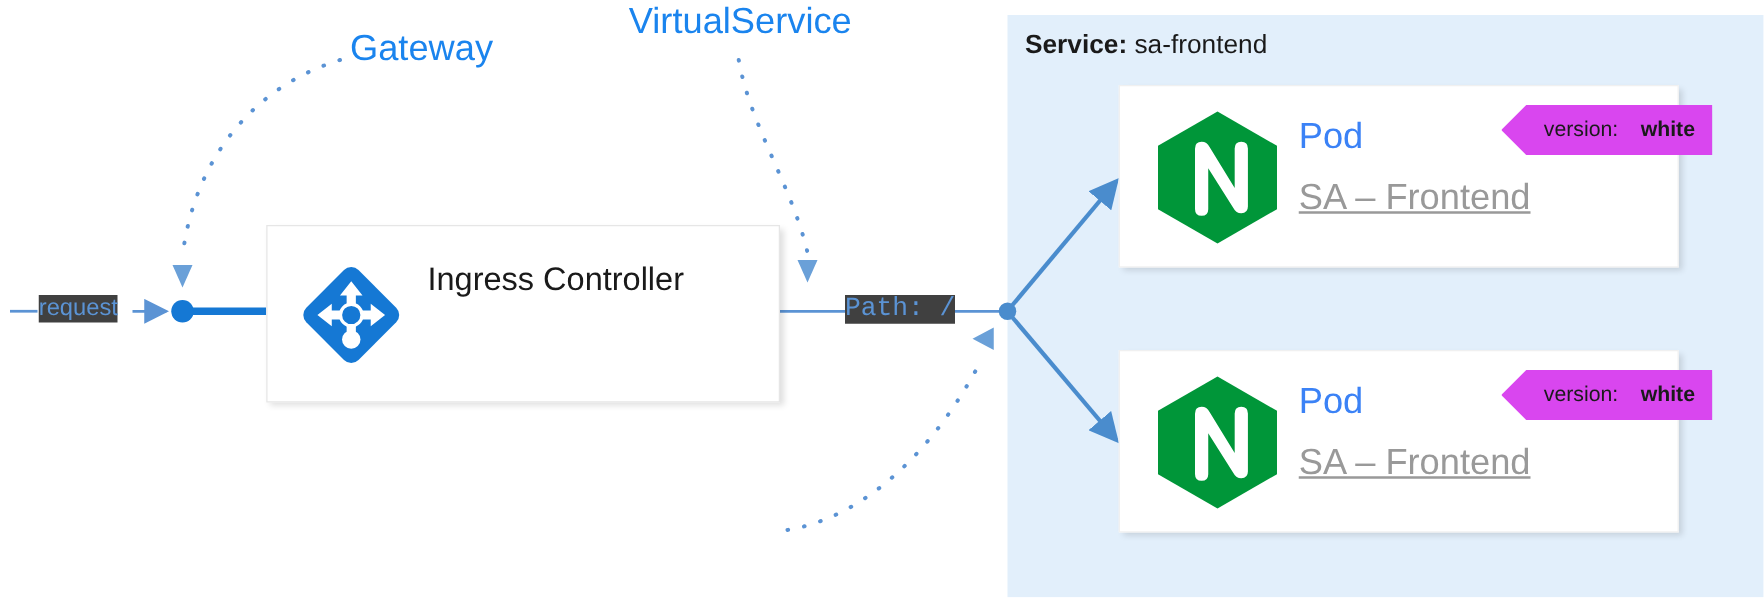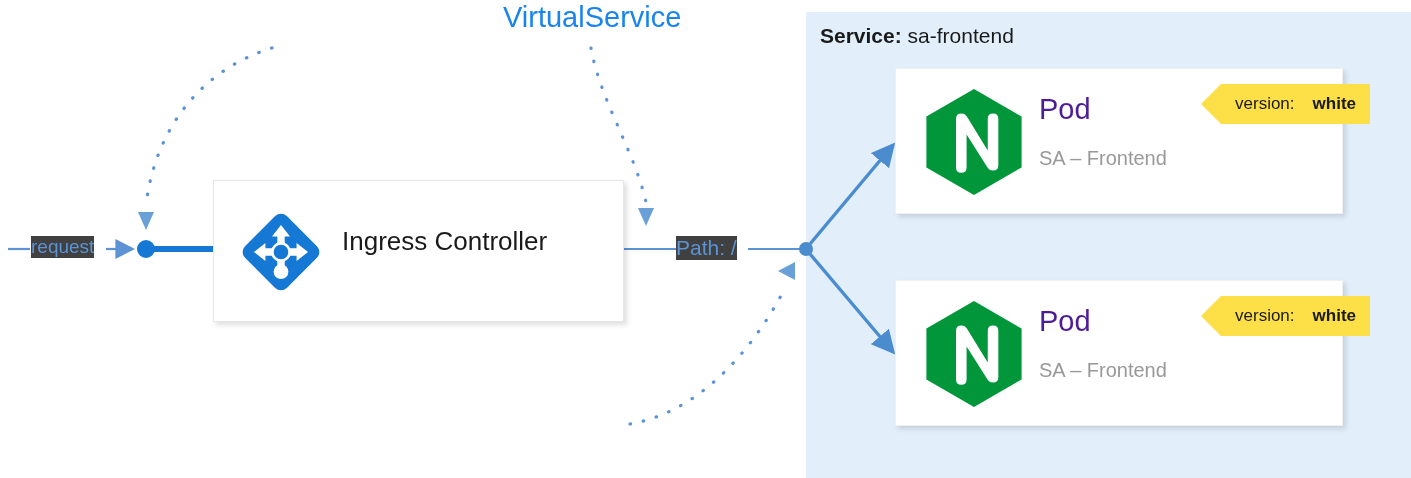--- a/index.html
+++ b/index.html
@@ -67,21 +67,21 @@
   .ingress-icon {
     position: absolute;
     left: 26px;
     top: 30px;
     width: 82px;
     height: 82px;
   }
   .ingress-text {
     position: absolute;
     left: 128px;
-    top: 40px;
+    top: 22px;
     width: 270px;
   }
   .ingress-title {
     font-size: 26px;
     color: #1a1a1a;
     line-height: 40px;
     white-space: nowrap;
   }
   .ingress-sub {
     font-size: 26px;
@@ -106,39 +106,40 @@
     width: 106px;
     height: 110px;
   }
   .pod-text {
     position: absolute;
     left: 143px;
     top: 16px;
   }
   .pod-title {
     font-size: 29px;
-    color: #4c1d95;
+    color: #3b82f6;
     line-height: 48px;
     white-space: nowrap;
   }
   .pod-sub {
-    font-size: 20px;
+    font-size: 29px;
     color: #999999;
     line-height: 50px;
     white-space: nowrap;
+    text-decoration: underline;
   }
 
   
   .version-tag {
     position: absolute;
     height: 40px;
     right: -28px;
     top: 15px;
     padding: 0 14px 0 34px;
-    background: #fde047;
+    background: #d946ef;
     display: flex;
     align-items: center;
     font-size: 17px;
     color: #1a1a1a;
     white-space: nowrap;
     clip-path: polygon(20px 0, 100% 0, 100% 100%, 20px 100%, 0 50%);
     box-shadow: 2px 2px 4px rgba(0,0,0,0.12);
   }
   .version-tag .v-key { color: #1a1a1a; }
   .version-tag .v-val { font-weight: bold; margin-left: 18px; }
@@ -156,21 +157,21 @@
 
   
   .edge-label {
     position: absolute;
     color: #5b93d4;
     white-space: nowrap;
     background: #404040;
     font-size: 19px;
   }
   .edge-label.request { left: 31px; top: 236px; }
-  .edge-label.path    { left: 676px; top: 236px; font-size: 21px; }
+  .edge-label.path    { left: 676px; top: 236px; font-size: 21px; font-family: Liberation Mono, monospace; }
 </style>
 </head>
 <body>
 
 <div id="canvas">
 
   <div class="service-panel"></div>
 
   <div class="service-title">
     <span class="key">Service:</span>
@@ -219,20 +220,21 @@
 
     <g>
       <path d="M 630,424 C 700,412 752,350 783,292" fill="none" stroke="#5b93d4" stroke-width="3.2" stroke-linecap="round" stroke-dasharray="0.5 13"></path>
       <path d="M795,262 L795,280 L778,271 Z" fill="#6aa0d8"></path>
     </g>
   </svg>
 
   <div class="edge-label request">request</div>
   <div class="edge-label path">Path: /</div>
 
+  <div class="res-label gateway">Gateway</div>
   <div class="res-label vs">VirtualService</div>
 
   <div class="card ingress-box">
     <span class="ingress-icon">
       <svg viewBox="0 0 100 100" width="82" height="82">
         <rect x="14" y="14" width="72" height="72" rx="10" ry="10" transform="rotate(45 50 50)" fill="#1578d4"></rect>
 
         <path d="M50 17 L61 31 L54.5 31 L54.5 45.5 L45.5 45.5 L45.5 31 L39 31 Z" fill="#ffffff"></path>
 
         <path d="M17 50 L31 39 L31 45.5 L45.5 45.5 L45.5 54.5 L31 54.5 L31 61 Z" fill="#ffffff"></path>

